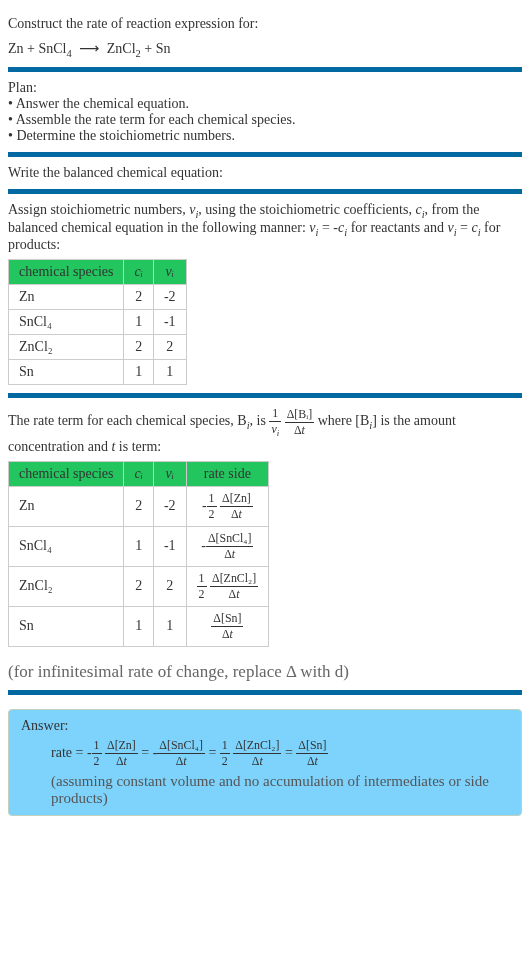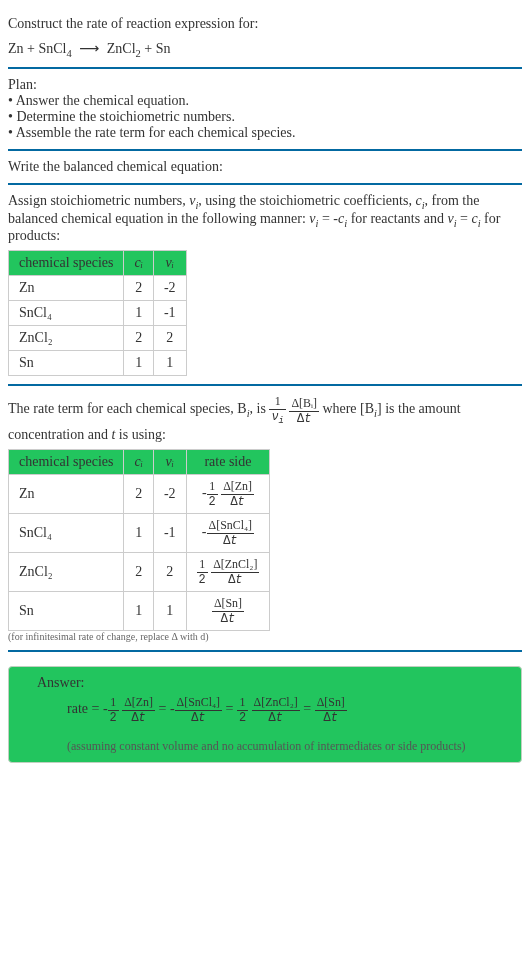--- a/index.html
+++ b/index.html
@@ -9,21 +9,21 @@
     }
     body {
       font-family: Georgia, 'Times New Roman', serif;
       font-size: 14px;
       color: #333;
       background: #fff;
       width: 530px;
       padding: 8px;
     }
     .section {
-      border-bottom: 2px solid #0369a1;
+      border-bottom: 5px solid #0369a1;
       padding: 8px 0;
     }
     .section:last-of-type {
       border-bottom: none;
     }
     .equation {
       font-family: Georgia, serif;
       margin-top: 8px;
     }
     sub {
@@ -62,44 +62,43 @@
       font-size: 0.85em;
     }
     .frac .num {
       display: block;
       border-bottom: 1px solid #333;
       padding: 0 2px;
     }
     .frac .den {
       display: block;
       padding: 0 2px;
-      font-family: Liberation Mono, monospace;
     }
     .small-note {
-      font-size: 10px;
+      font-size: 17px;
       color: #666;
-      margin-top: 0;
+      margin-top: 15px;
     }
     .answer-box {
-      background: #22c55e;
+      background: #7dd3fc;
       border: 1px solid #c0d0c0;
       border-radius: 4px;
-      padding: 8px 28px;
+      padding: 8px 12px;
       margin-top: 6px;
     }
     .answer-label {
       margin-bottom: 4px;
     }
     .answer-content {
       padding-left: 30px;
     }
     .assumption {
-      font-size: 12px;
+      font-size: 15px;
       color: #555;
-      margin-top: 14px;
+      margin-top: 4px;
       padding-left: 30px;
     }
     .italic-var {
       font-style: italic;
     }
   </style>
 </head>
 <body>
 
 <div class="section">
@@ -108,22 +107,22 @@
     <span>Zn + SnCl</span><sub>4</sub>
     <span class="arrow">⟶</span>
     <span>ZnCl</span><sub>2</sub><span> + Sn</span>
   </div>
 </div>
 
 <div class="section">
   <div>Plan:</div>
   <ul class="plan">
     <li>Answer the chemical equation.</li>
+    <li>Assemble the rate term for each chemical species.</li>
     <li>Determine the stoichiometric numbers.</li>
-    <li>Assemble the rate term for each chemical species.</li>
   </ul>
 </div>
 
 <div class="section">
   <div>Write the balanced chemical equation:</div>
 </div>
 
 <div class="section">
   <div>
     <span>Assign stoichiometric numbers, </span><span class="italic-var">ν</span><sub class="italic-var">i</sub><span>, using the stoichiometric coefficients, </span><span class="italic-var">c</span><sub class="italic-var">i</sub><span>, from the balanced chemical equation in the following manner: </span><span class="italic-var">ν</span><sub class="italic-var">i</sub><span> = -</span><span class="italic-var">c</span><sub class="italic-var">i</sub><span> for reactants and </span><span class="italic-var">ν</span><sub class="italic-var">i</sub><span> = </span><span class="italic-var">c</span><sub class="italic-var">i</sub><span> for products:</span>
@@ -157,21 +156,21 @@
         </tr>
   </tbody>
     </table>
 </div>
 
 <div class="section">
   <div>
     <span>The rate term for each chemical species, B</span><sub class="italic-var">i</sub><span>, is </span>
     <span class="frac"><span class="num">1</span><span class="den"><span class="italic-var">ν</span><sub class="italic-var">i</sub></span></span>
     <span class="frac"><span class="num">Δ[Bᵢ]</span><span class="den">Δ<span class="italic-var">t</span></span></span>
-    <span> where [B</span><sub class="italic-var">i</sub><span>] is the amount concentration and </span><span class="italic-var">t</span><span> is using:</span>
+    <span> where [B</span><sub class="italic-var">i</sub><span>] is the amount concentration and </span><span class="italic-var">t</span><span> is term:</span>
   </div>
   <table>
     <tbody>
         <tr>
       <th>chemical species</th>
       <th class="center"><span class="italic-var">cᵢ</span></th>
       <th class="center"><span class="italic-var">νᵢ</span></th>
       <th class="center">rate side</th>
     </tr>
     <tr>

